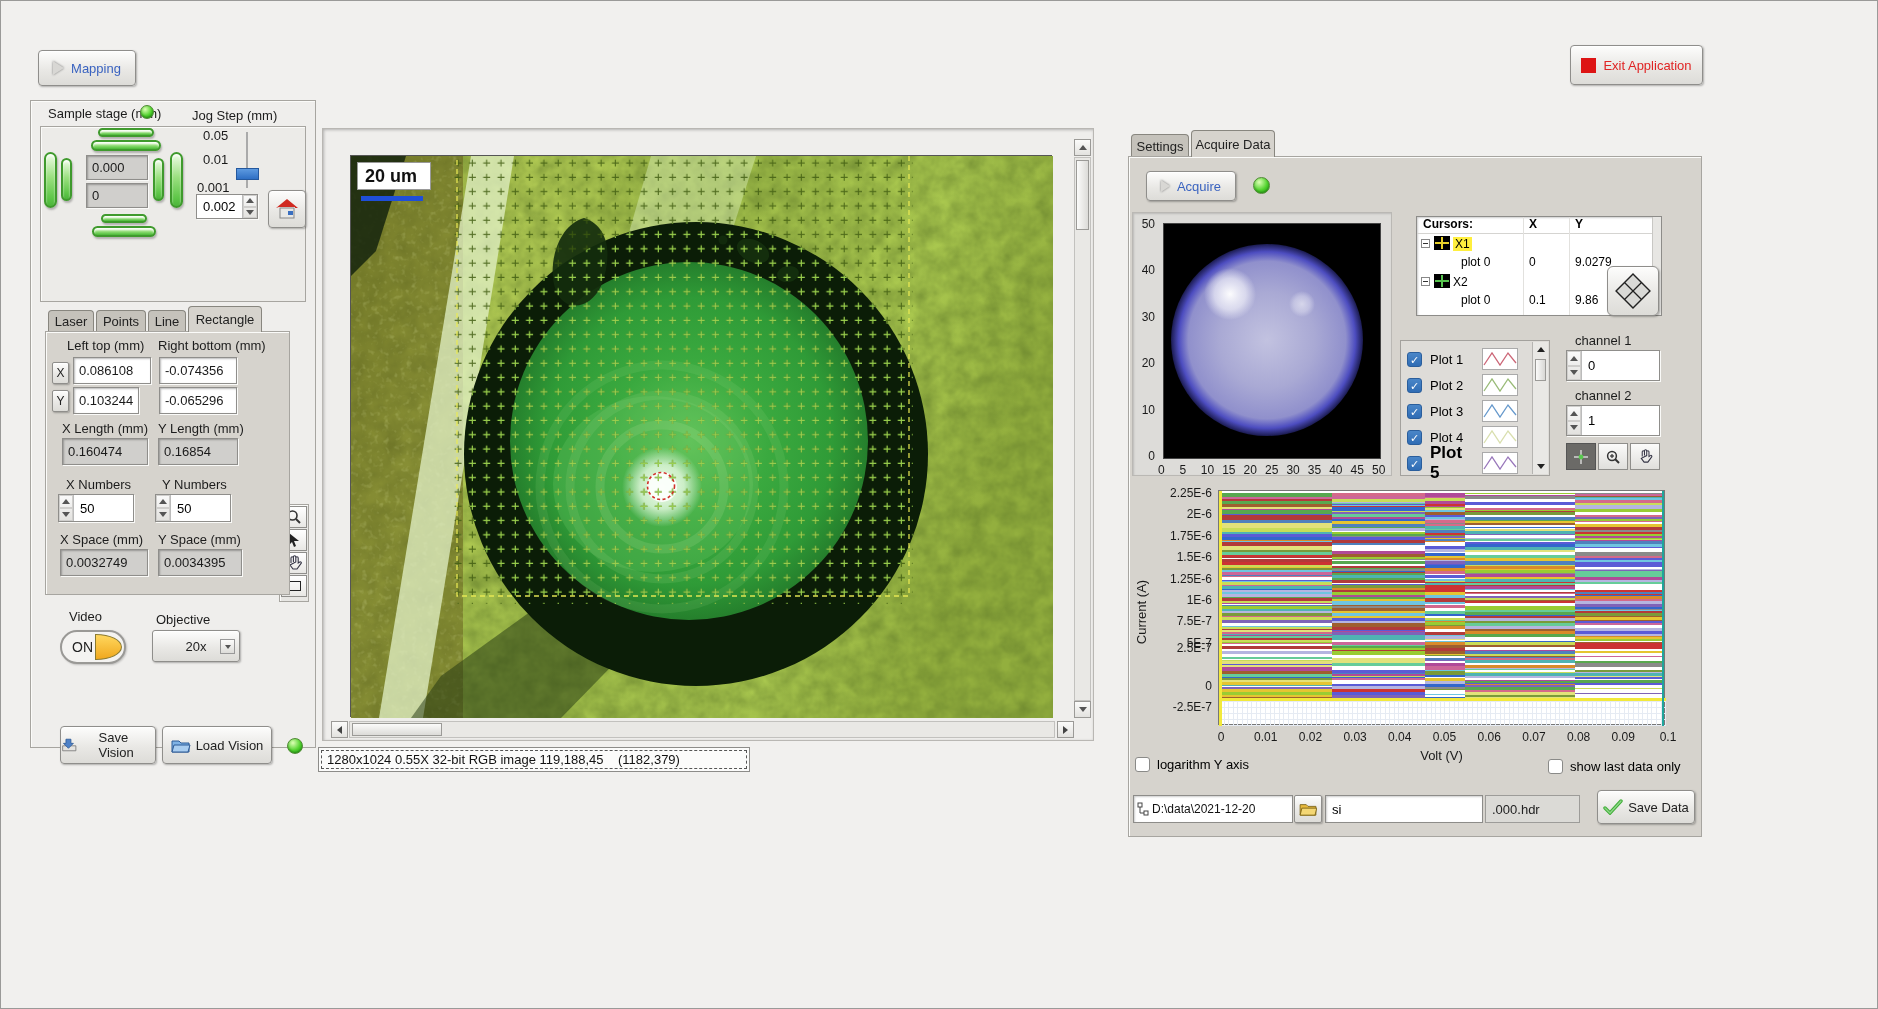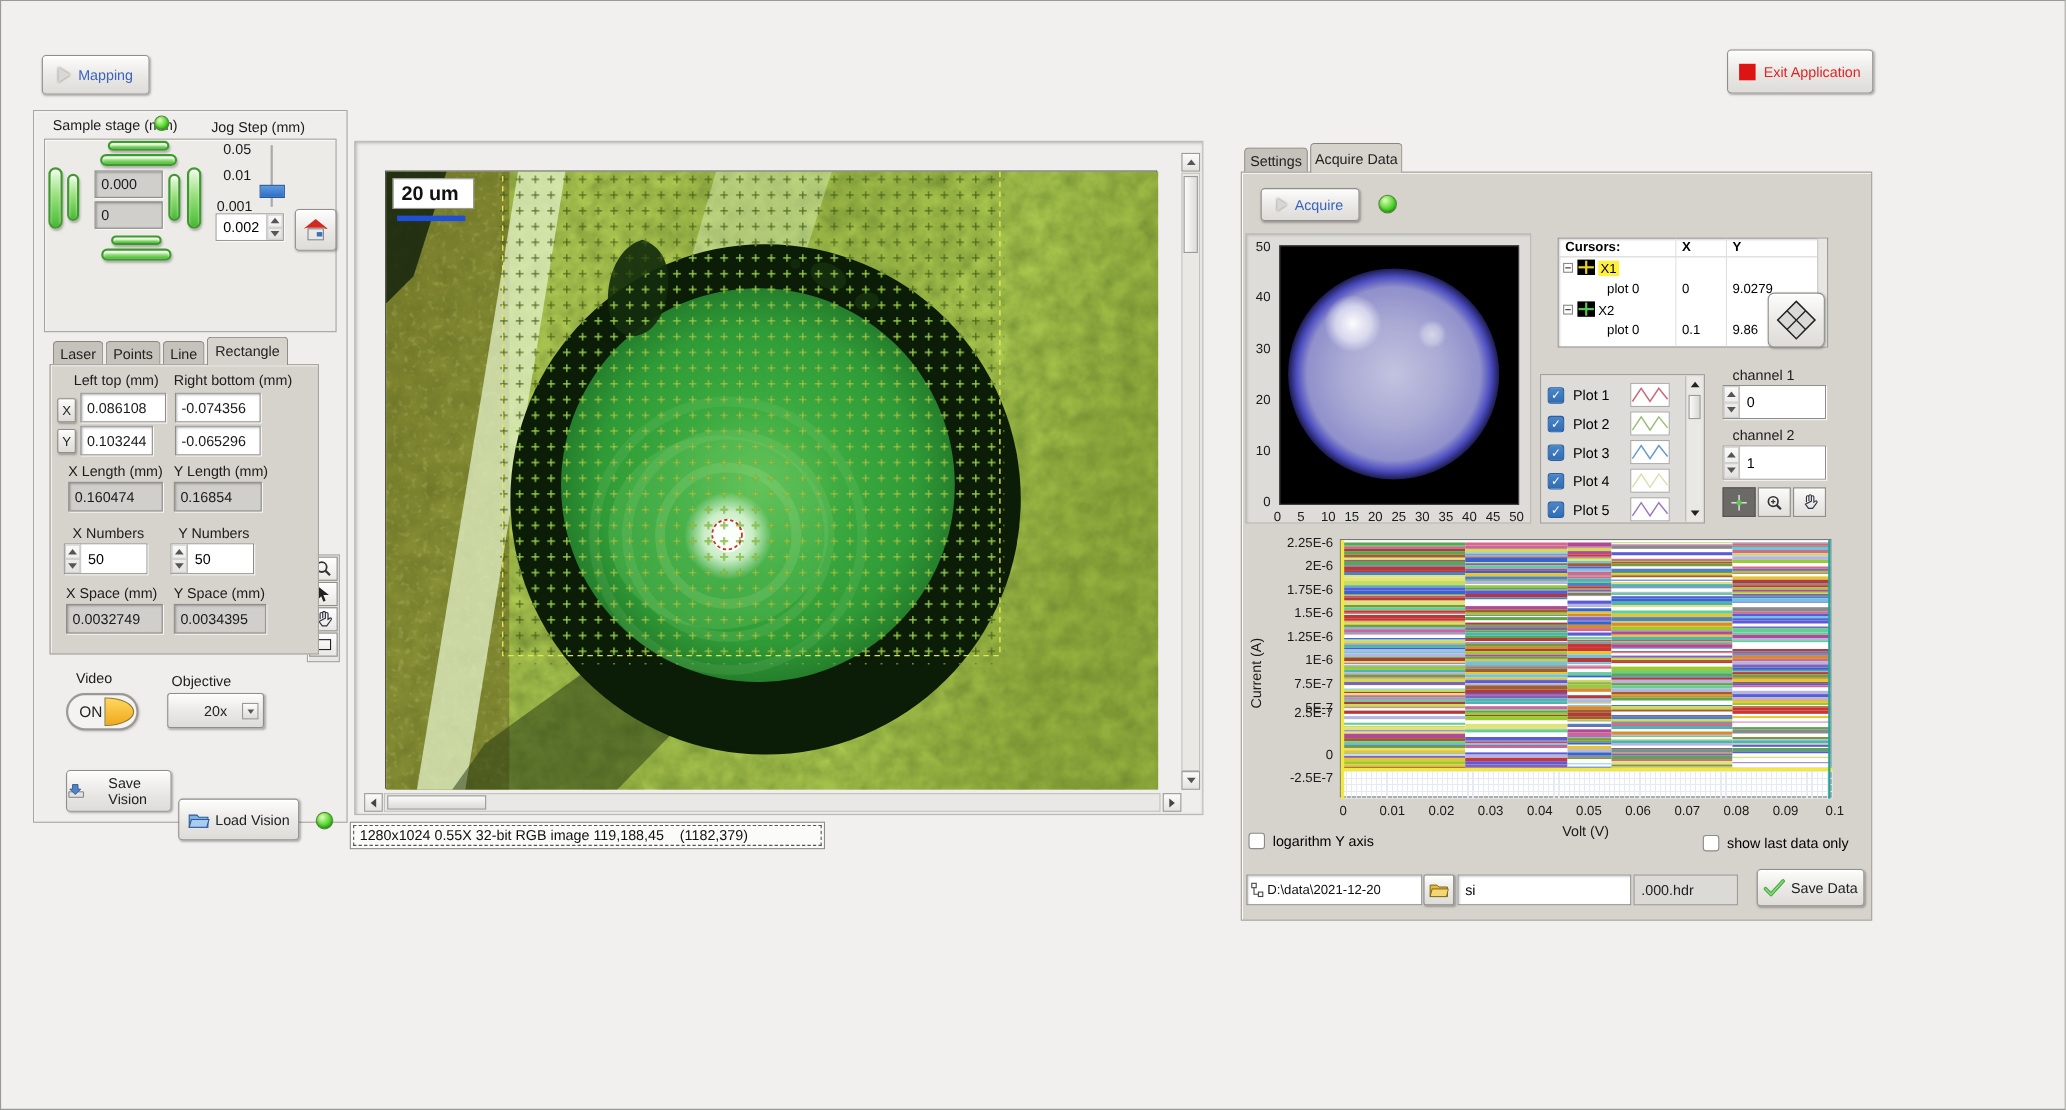--- a/index.html
+++ b/index.html
@@ -177,21 +177,21 @@
   </div>
   <div class="toolcell" style="left:281px;top:552px;">
     <svg width="15" height="16" viewBox="0 0 15 16">
         <path d="M4,8 V3 a1.2,1.2 0 0 1 2.4,0 V7 M6.4,7 V2 a1.2,1.2 0 0 1 2.4,0 V7 M8.8,7 V3 a1.2,1.2 0 0 1 2.4,0 V8 l1.5,-1 a1,1 0 0 1 1.4,1.4 L10,14 H6 L3,10 Z" fill="none" stroke="#334" stroke-width="1.1"></path>
       </svg>
   </div>
   <div class="toolcell" style="left:281px;top:575px;">
     <span style="width:13px;height:10px;border:1.6px solid #222;display:inline-block;"></span>
   </div>
 
-  <div class="btn" style="left:60px;top:700px;width:96px;height:38px;gap:21px;">
+  <div class="btn" style="left:60px;top:726px;width:96px;height:38px;gap:21px;">
     <svg width="20" height="18" viewBox="0 0 20 18">
         <path d="M2,10 h16 v6 h-16 z" fill="#e4e3e0" stroke="#777"></path>
         <path d="M6,2 l6,0 0,5 3,0 -6,6 -6,-6 3,0 z" fill="#4f82c8" stroke="#2d5a96"></path>
       </svg>
     <span>Save Vision</span>
   </div>
   <div class="btn" style="left:162px;top:726px;width:110px;height:38px;gap:5px;">
     <svg width="20" height="17" viewBox="0 0 20 17">
         <path d="M1,4 h7 l2,2 h8 v9 h-17 z" fill="#7fb2e5" stroke="#2d5a96"></path>
         <path d="M3,8 h16 l-2,7 h-16 z" fill="#a9cdf0" stroke="#2d5a96"></path>
@@ -427,21 +427,21 @@
           <span class="checkbox">✓</span>
           <span style="font-size: 13px; width: 44px;">Plot 4</span>
           <span style="width: 36px; height: 22px; background: rgb(255, 255, 255); border: 1px solid rgb(170, 170, 170); display: inline-flex;">
             <svg width="34" height="20" viewBox="0 0 34 20">
               <polyline points="1,16 9,4 17,16 25,4 33,14" fill="none" stroke="#d9dfae" stroke-width="1.3"></polyline>
             </svg>
           </span>
         </div>
         <div style="position: absolute; left: 6px; top: 110px; width: 122px; height: 24px; display: flex; align-items: center; gap: 8px;">
           <span class="checkbox">✓</span>
-          <span style="font-size: 13px; width: 44px;">Plot 5</span>
+          <span style="font-size: 17px; width: 44px; font-weight: bold;">Plot 5</span>
           <span style="width: 36px; height: 22px; background: rgb(255, 255, 255); border: 1px solid rgb(170, 170, 170); display: inline-flex;">
             <svg width="34" height="20" viewBox="0 0 34 20">
               <polyline points="1,16 9,4 17,16 25,4 33,14" fill="none" stroke="#9977bb" stroke-width="1.3"></polyline>
             </svg>
           </span>
         </div>
       </div>
     <div class="abs" style="right:1px;top:1px;width:16px;height:132px;background:#e9e8e5;border-left:1px solid #b5b4b1;">
       <div class="scrollbtn" style="left:0;top:0;width:15px;height:15px;border:none;background:transparent;">
           <span class="tri-up" style="border-bottom-color:#222;"></span>

